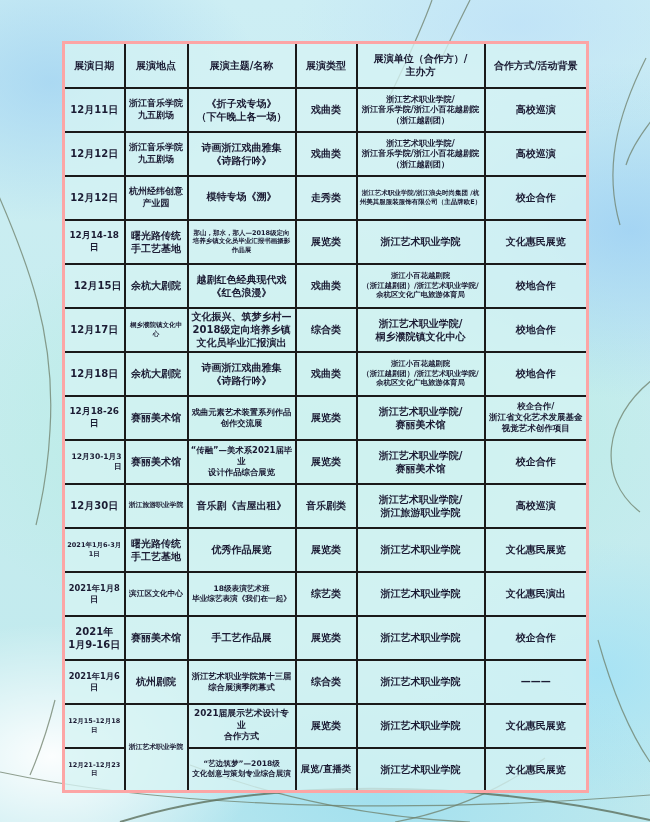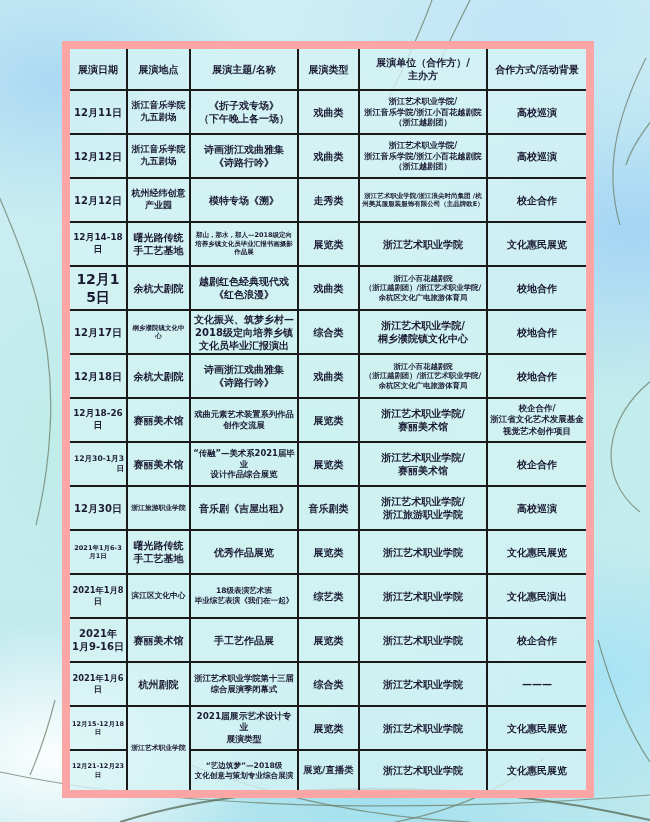--- a/index.html
+++ b/index.html
@@ -13,21 +13,21 @@
       radial-gradient(ellipse 300px 190px at 8% 92%, rgba(255,255,255,.95), transparent 70%),
       radial-gradient(ellipse 420px 230px at 58% 97%, rgba(150,220,238,.7), transparent 70%),
       radial-gradient(ellipse 280px 190px at 92% 82%, rgba(158,224,246,.75), transparent 70%),
       radial-gradient(ellipse 320px 160px at 80% 3%, rgba(190,225,248,.8), transparent 70%),
       linear-gradient(180deg,#cdeef4 0%,#c6ecee 55%,#bfe9ee 100%);
   }
   .bg-lines{position:absolute;left:0;top:0;width:650px;height:822px;z-index:0;}
   .perf-table{
     position:absolute;left:62px;top:41px;z-index:1;
     border-collapse:collapse;table-layout:fixed;width:525px;
-    border:8px solid #fca5a5;
+    border:3px solid #fca5a5;
   }
   .perf-table th,.perf-table td{
     border:2px solid #1a1a1a;
     background:rgba(214,243,243,0.78);
     text-align:center;vertical-align:middle;
     color:#1b1b33;font-weight:bold;
     padding:1px 2px;line-height:1.3;
     white-space:pre-line;word-break:break-all;overflow:hidden;
   }
   .perf-table thead tr{height:45px;}
@@ -97,36 +97,36 @@
         <td style="font-size: 10px;">戏曲类</td>
         <td style="font-size: 8.2px;">浙江艺术职业学院/
 浙江音乐学院/浙江小百花越剧院
 （浙江越剧团）</td>
         <td style="font-size: 10px;">高校巡演</td>
       </tr>
       <tr>
         <td style="font-size: 10px;">12月12日</td>
         <td style="font-size: 9px;">杭州经纬创意
 产业园</td>
-        <td style="font-size: 10px;">模特专场《溯》</td>
+        <td style="font-size: 10px; font-family: Liberation Mono, monospace;">模特专场《溯》</td>
         <td style="font-size: 10px;">走秀类</td>
         <td style="font-size: 6.5px;">浙江艺术职业学院/浙江浪尖时尚集团 /杭州美其服服装服饰有限公司（主品牌欧E）</td>
         <td style="font-size: 10px;">校企合作</td>
       </tr>
       <tr>
         <td style="font-size: 8.9px;">12月14-18日</td>
         <td style="font-size: 10px;">曙光路传统
 手工艺基地</td>
         <td style="font-size: 6.5px;">那山，那水，那人—2018级定向培养乡镇文化员毕业汇报书画摄影作品展</td>
         <td style="font-size: 10px;">展览类</td>
         <td style="font-size: 10px;">浙江艺术职业学院</td>
         <td style="font-size: 10px;">文化惠民展览</td>
       </tr>
       <tr>
-        <td style="font-size: 14px;">12月15日</td>
+        <td style="font-size: 10px; text-align: right;">12月15日</td>
         <td style="font-size: 10px;">余杭大剧院</td>
         <td style="font-size: 10px;">越剧红色经典现代戏
 《红色浪漫》</td>
         <td style="font-size: 10px;">戏曲类</td>
         <td style="font-size: 7.4px;">浙江小百花越剧院
 （浙江越剧团）/浙江艺术职业学院/
 余杭区文化广电旅游体育局</td>
         <td style="font-size: 10px;">校地合作</td>
       </tr>
       <tr>
@@ -213,21 +213,21 @@
         <td style="font-size: 8.3px; margin-top: 12px;">浙江艺术职业学院第十三届
 综合展演季闭幕式</td>
         <td style="font-size: 10px;">综合类</td>
         <td style="font-size: 10px;">浙江艺术职业学院</td>
         <td style="font-size: 10px;">———</td>
       </tr>
       <tr>
         <td style="font-size: 6.5px;">12月15-12月18日</td>
         <td rowspan="2" style="font-size: 6.8px;">浙江艺术职业学院</td>
         <td style="font-size: 8.8px;">2021届展示艺术设计专业
-展演类型</td>
+合作方式</td>
         <td style="font-size: 10px;">展览类</td>
         <td style="font-size: 10px;">浙江艺术职业学院</td>
         <td style="font-size: 10px;">文化惠民展览</td>
       </tr>
       <tr>
         <td style="font-size: 6.5px;">12月21-12月23日</td>
         <td style="font-size: 7.6px;">“艺边筑梦”—2018级
 文化创意与策划专业综合展演</td>
         <td style="font-size: 9.4px;">展览/直播类</td>
         <td style="font-size: 10px;">浙江艺术职业学院</td>

